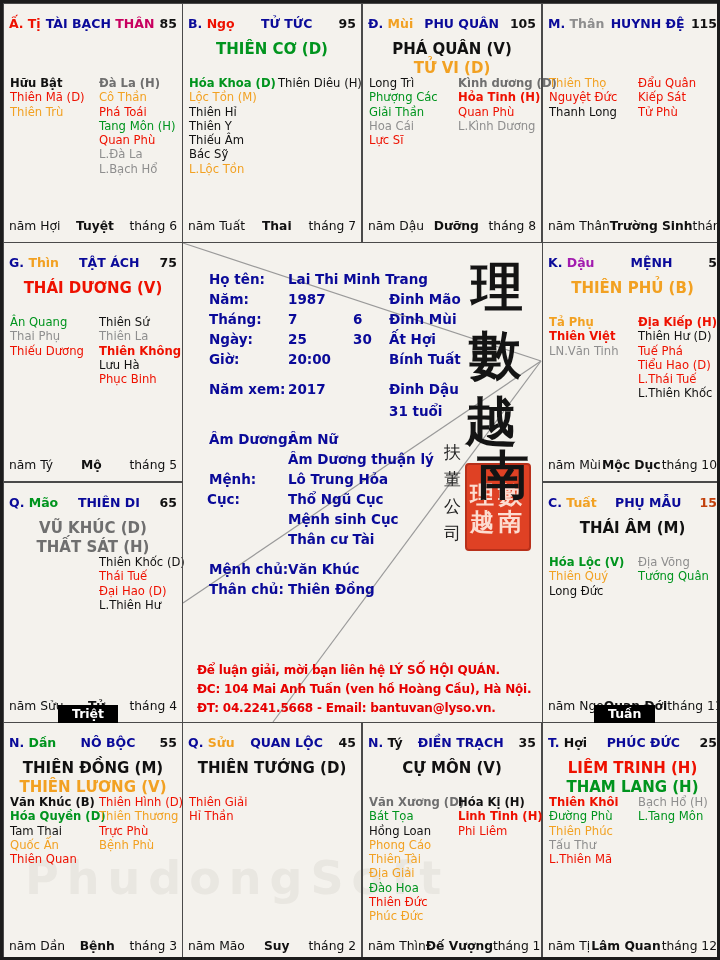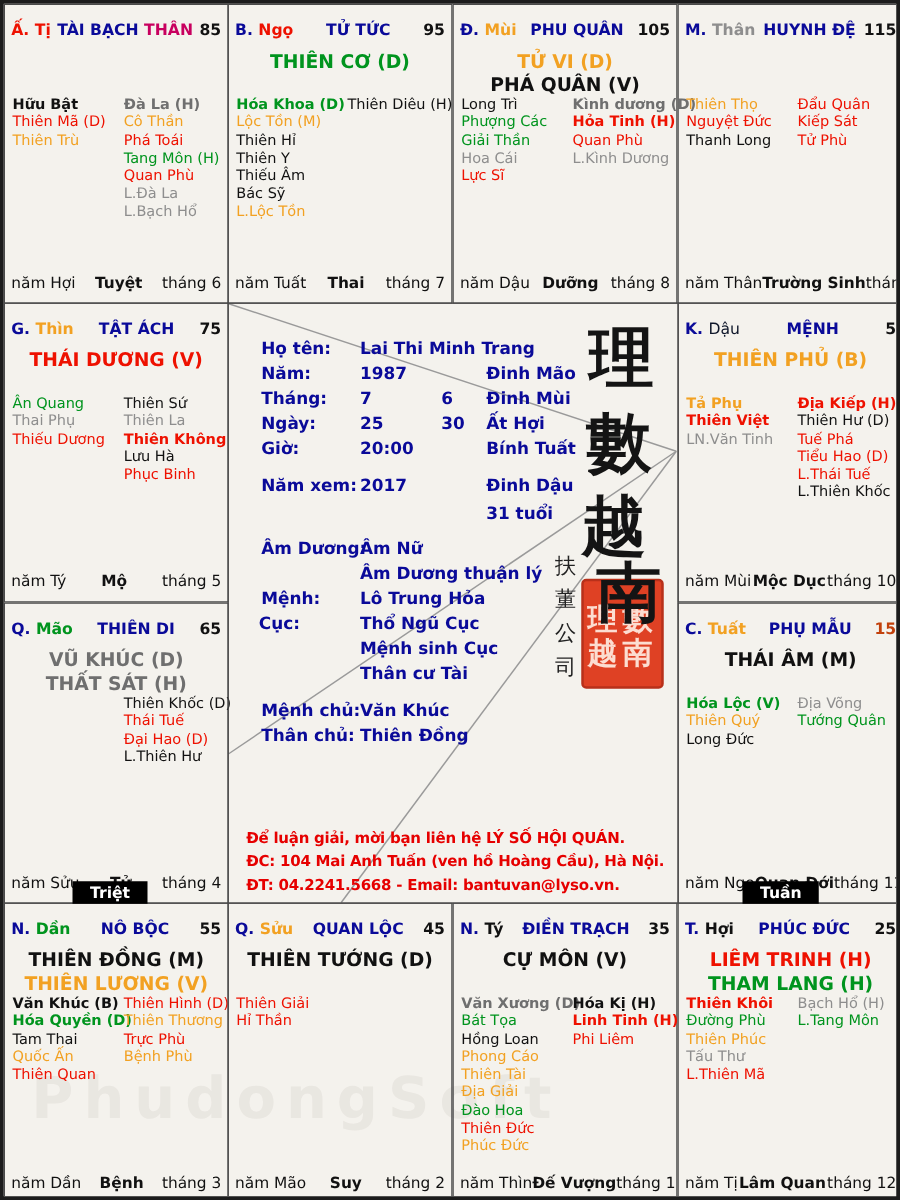--- a/index.html
+++ b/index.html
@@ -112,22 +112,22 @@
         <span style="color: rgb(17, 17, 17);">tháng 7</span>
       </div>
     </div>
   <div class="cell" id="cell-2">
       <div class="hdr">
         <span class="g1"><span style="color: rgb(10, 10, 153); font-weight: bold;">Đ. </span><span style="color: rgb(242, 161, 34); font-weight: bold;">Mùi</span></span>
         <span class="g2"><span style="color: rgb(10, 10, 153); font-weight: bold;">PHU QUÂN</span></span>
         <span class="num" style="color: rgb(17, 17, 17); font-weight: bold;">105</span>
       </div>
       <div class="mains">
+        <div style="color: rgb(17, 17, 17); font-weight: bold;">PHÁ QUÂN (V)</div>
         <div style="color: rgb(242, 161, 34); font-weight: bold;">TỬ VI (D)</div>
-        <div style="color: rgb(17, 17, 17); font-weight: bold;">PHÁ QUÂN (V)</div>
       </div>
       <div class="colL">
         <div style="color: rgb(17, 17, 17);">Long Trì</div>
         <div style="color: rgb(0, 148, 30);">Phượng Các</div>
         <div style="color: rgb(0, 148, 30);">Giải Thần</div>
         <div style="color: rgb(142, 142, 142);">Hoa Cái</div>
         <div style="color: rgb(238, 17, 0);">Lực Sĩ</div>
       </div>
       <div class="colR">
         <div style="color: rgb(111, 111, 111); font-weight: bold;">Kình dương (D)</div>
@@ -185,21 +185,21 @@
         <div style="color: rgb(238, 17, 0);">Phục Binh</div>
       </div>
       <div class="ftr">
         <span style="color: rgb(17, 17, 17);">năm Tý</span>
         <span class="stage" style="color: rgb(17, 17, 17); font-weight: bold;">Mộ</span>
         <span style="color: rgb(17, 17, 17);">tháng 5</span>
       </div>
     </div>
   <div class="cell" id="cell-5">
       <div class="hdr">
-        <span class="g1"><span style="color: rgb(10, 10, 153); font-weight: bold;">K. </span><span style="color: #0f172a; font-weight: normal;">Dậu</span></span>
+        <span class="g1"><span style="color: rgb(10, 10, 153); font-weight: bold;">K. </span><span style="color: #a21caf; font-weight: bold;">Dậu</span></span>
         <span class="g2"><span style="color: rgb(10, 10, 153); font-weight: bold;">MỆNH</span></span>
         <span class="num" style="color: rgb(17, 17, 17); font-weight: bold;">5</span>
       </div>
       <div class="mains">
         <div style="color: rgb(242, 161, 34); font-weight: bold;">THIÊN PHỦ (B)</div>
       </div>
       <div class="colL">
         <div style="color: rgb(242, 161, 34); font-weight: bold;">Tả Phụ</div>
         <div style="color: rgb(238, 17, 0); font-weight: bold;">Thiên Việt</div>
         <div style="color: rgb(142, 142, 142);">LN.Văn Tinh</div>

